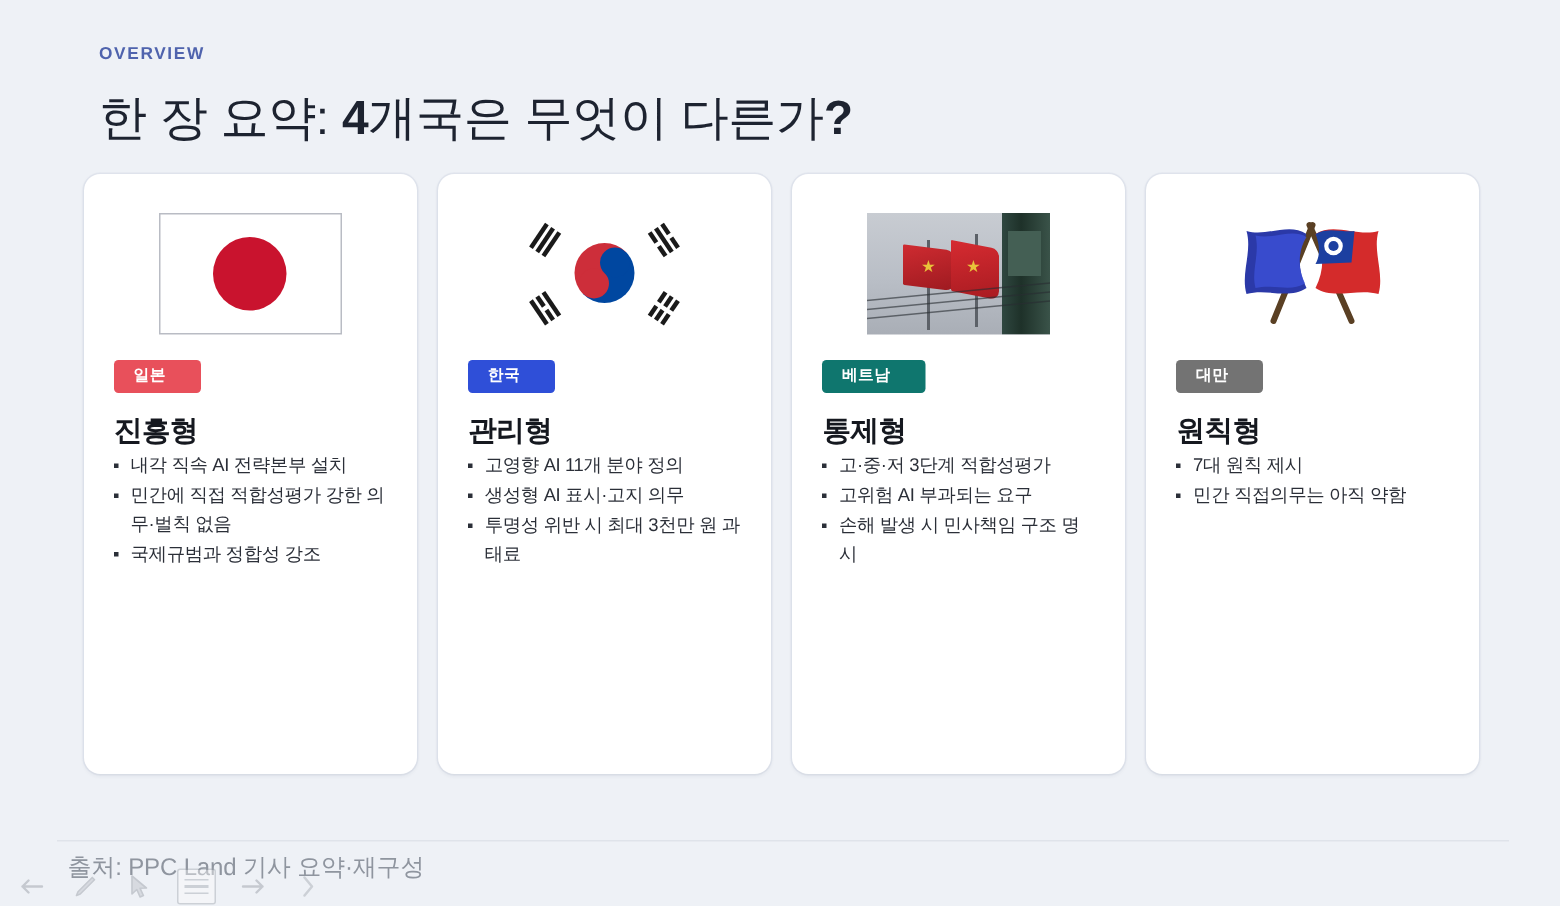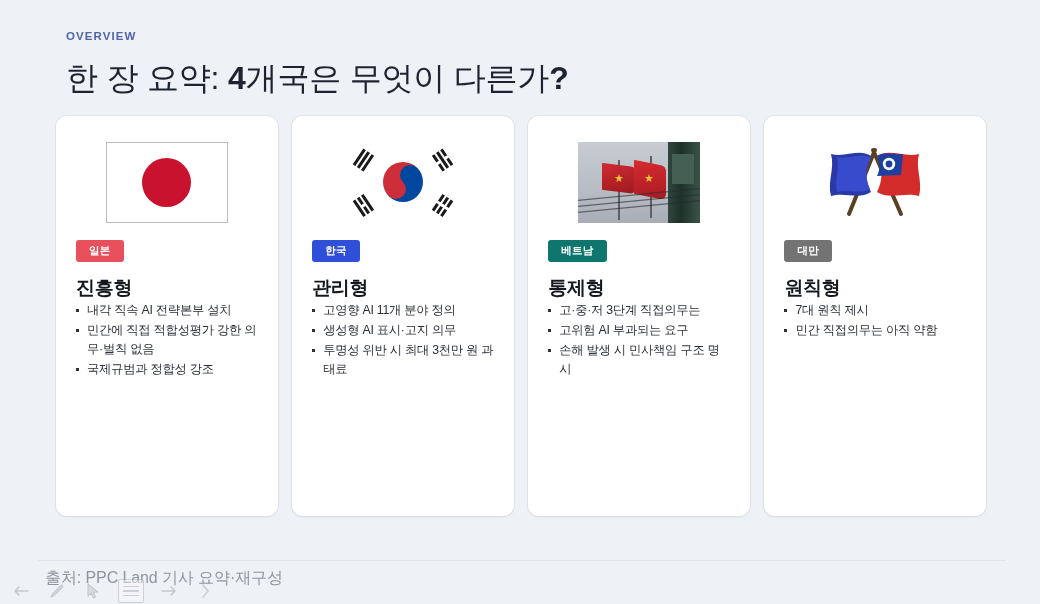--- a/index.html
+++ b/index.html
@@ -216,21 +216,21 @@
     width: 124px;
     height: 80px;
     position: relative;
   }
   .flag-tw svg { display: block; }
 
   
   .badge {
     display: inline-block;
     align-self: flex-start;
-    padding: 4px 13px 5px 13px;
+    padding: 4px 23px 5px 13px;
     border-radius: 3px;
     color: #ffffff;
     font-size: 10.5px;
     font-weight: 700;
     letter-spacing: 0.3px;
     line-height: 1.25;
   }
 
   .card-title {
     margin-top: 14px;
@@ -406,21 +406,21 @@
           <div class="star s1">★</div>
           <div class="star s2">★</div>
           <div class="wire w1"></div>
           <div class="wire w2"></div>
           <div class="wire w3"></div>
         </div>
       </div>
       <span class="badge" style="background:#0f766e">베트남</span>
       <div class="card-title">통제형</div>
       <ul class="bullets">
-        <li>고·중·저 3단계 직접의무는</li>
+        <li>고·중·저 3단계 적합성평가</li>
         <li>고위험 AI 부과되는 요구</li>
         <li>손해 발생 시 민사책임 구조 명시</li>
       </ul>
     </div>
 
     <div class="card">
       <div class="flag-wrap">
         <div class="flag-tw">
           <svg width="124" height="80" viewBox="0 0 124 80">
             <path d="M62 8 L36 72" stroke="#5a4024" stroke-width="4" stroke-linecap="round"></path>

